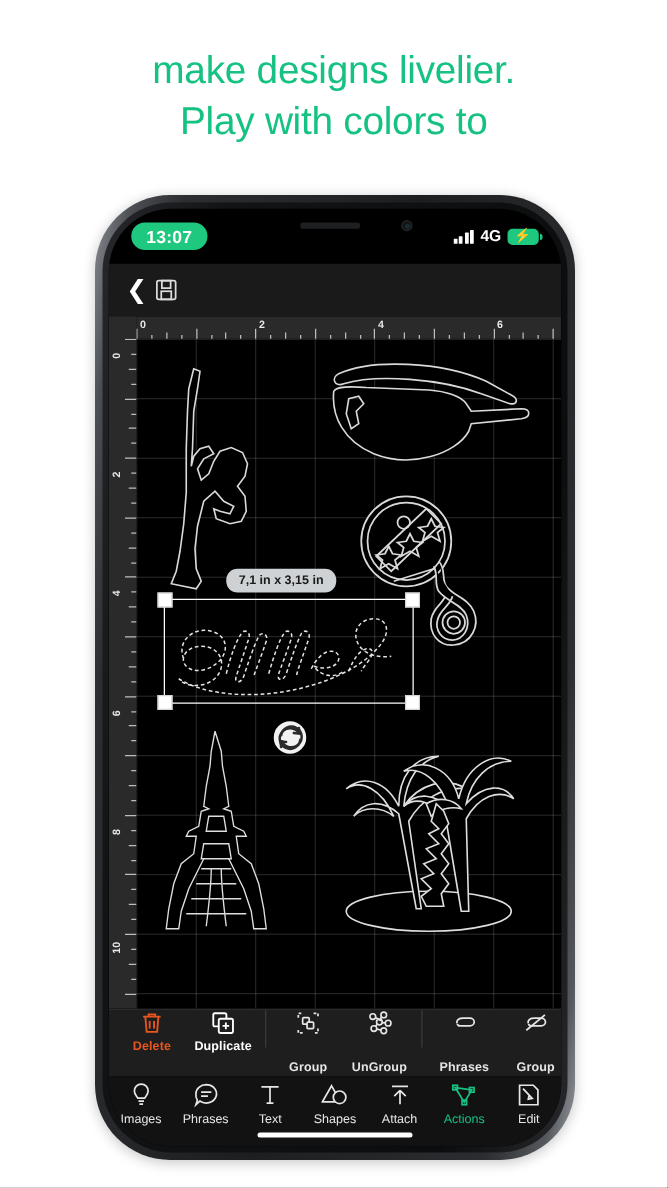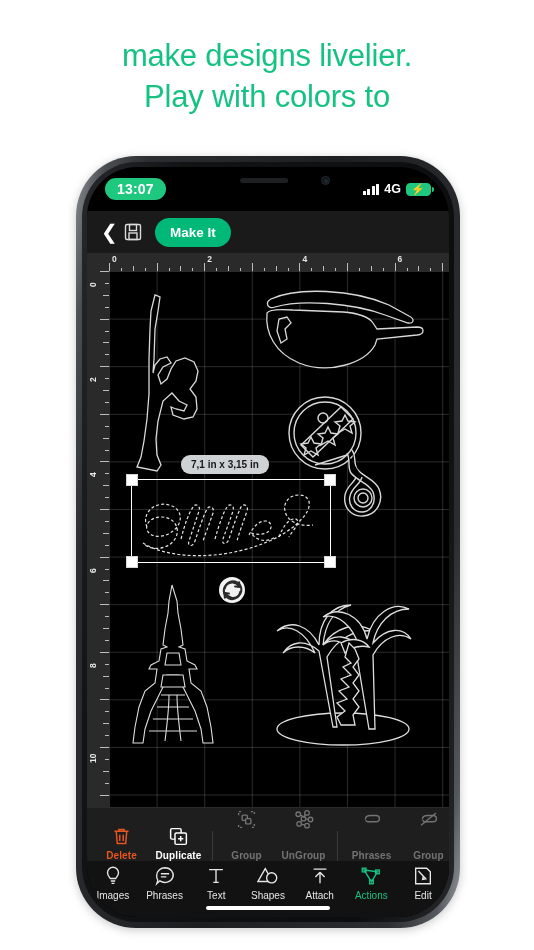--- a/index.html
+++ b/index.html
@@ -188,32 +188,32 @@
     position:absolute; z-index:13;
     width:26px;height:26px;border-radius:50%;
     background:#f2f2f2;
     display:flex;align-items:center;justify-content:center;
     cursor:pointer;
   }
 
   
   .ctx-bar {
     position:absolute; left:0; bottom:56px; width:100%; height:54px;
-    background:#1e1e1e; display:flex; align-items:flex-end;
+    background:#1e1e1e; display:flex; align-items:flex-start;
     padding-left:6px; overflow:hidden; z-index:18;
     border-top:1px solid #2b2b2b;
   }
   .ctx-item {
     display:flex; flex-direction:column; align-items:center; justify-content:center;
     min-width:57px; gap:3px; cursor:pointer;
   }
   .ctx-item .lbl { font-size:10px; font-weight:700; letter-spacing:.1px; }
   .ctx-item.active { color:#e8561f; }
   .ctx-item.enabled { color:#ffffff; }
-  .ctx-item.disabled { color:#737373;gap:20px; }
+  .ctx-item.disabled { color:#e5e5e5;gap:20px; }
   .ctx-div { width:1px; height:30px; background:#3a3a3a; margin:0 5px; flex:none; }
 
   
   .tabbar {
     position:absolute; left:0; bottom:0; width:100%; height:56px;
     background:#121212; display:flex; align-items:flex-start;
     justify-content:space-around; padding-top:4px; z-index:18;
   }
   .tab {
     display:flex; flex-direction:column; align-items:center; gap:3px;
@@ -268,21 +268,20 @@
 
         <div class="navbar">
           <div class="back-chev">❮</div>
           <span class="save-ico">
             <svg viewBox="0 0 20 20" fill="none" stroke="#dcdcdc" stroke-width="1.4">
               <rect x="2.5" y="2.5" width="15" height="15" rx="1.5"></rect>
               <rect x="6.5" y="2.5" width="7" height="6"></rect>
               <rect x="6" y="11" width="8" height="6.5"></rect>
             </svg>
           </span>
-          <div class="makeit">Make It</div>
         </div>
 
         <div class="canvas-wrap">
           <div class="ruler-corner"></div>
           <div class="ruler-h" id="rulerH">
               <span class="rh-lab" style="left: 3px;">0</span>
               <span class="rh-tick" style="left: 0px; height: 8px;"></span>
               <span class="rh-tick" style="left: 11.9px; height: 3px;"></span>
               <span class="rh-tick" style="left: 23.8px; height: 5px;"></span>
               <span class="rh-tick" style="left: 35.7px; height: 3px;"></span>

